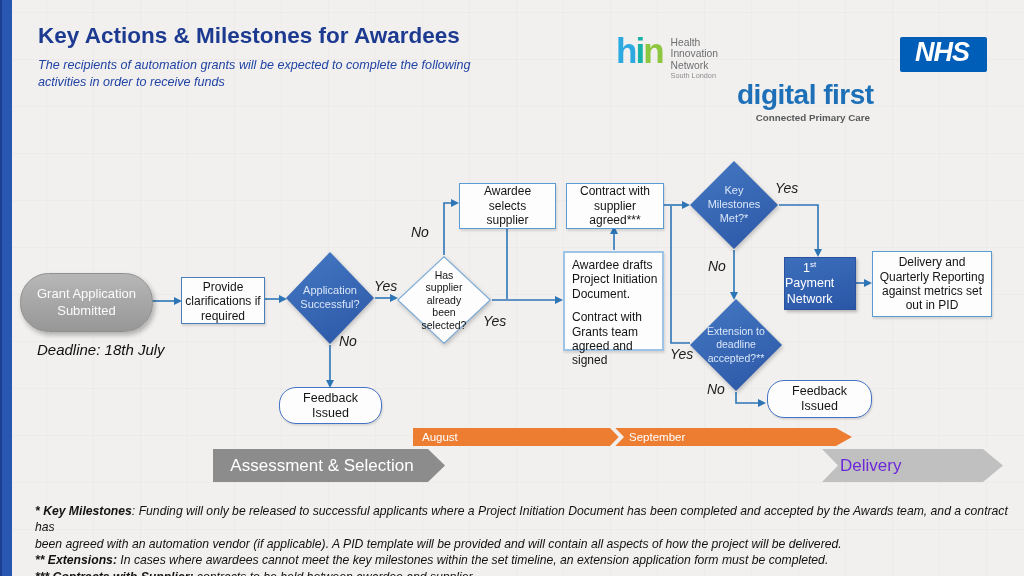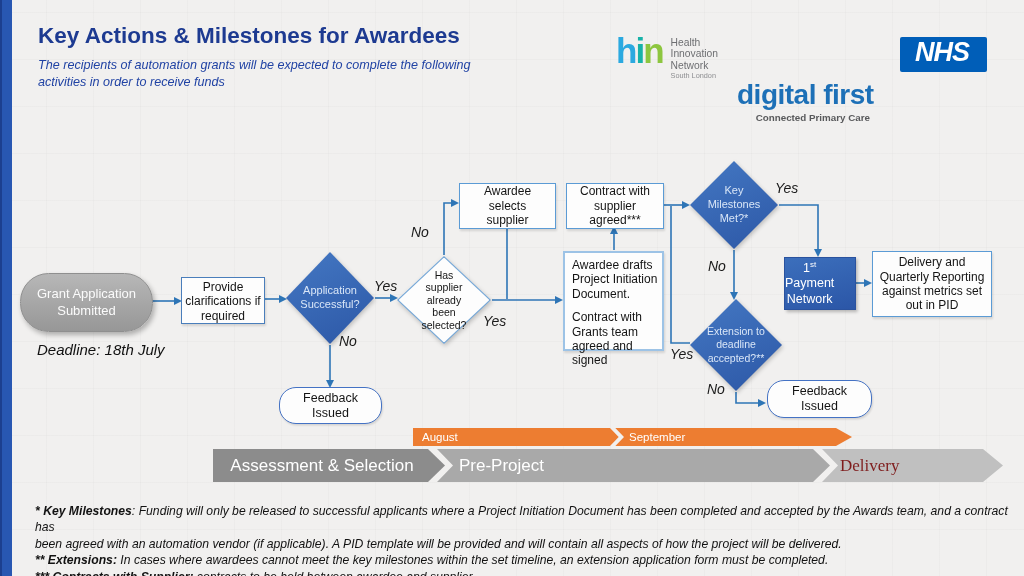--- a/index.html
+++ b/index.html
@@ -87,23 +87,23 @@
     clip-path:polygon(0 0,38% 0,100% 50%,38% 100%,0 100%,62% 50%);}
   .month-label{position:absolute;top:0;height:18px;line-height:18px;color:#FFF;font-size:11.5px;}
   #month-august{left:9px;} #month-september{left:216px;}
   .phase{position:absolute;top:449px;height:33px;color:#FFF;font-size:17px;display:flex;align-items:center;}
   #phase-1{left:213px;width:232px;background:#8C8C8C;
     clip-path:polygon(0 0,calc(100% - 17px) 0,100% 50%,calc(100% - 17px) 100%,0 100%);
     justify-content:center;padding-right:14px;box-sizing:border-box;}
   #phase-2{left:437px;width:393px;background:#A9A9A9;
     clip-path:polygon(0 0,calc(100% - 17px) 0,100% 50%,calc(100% - 17px) 100%,0 100%,16px 50%);
     padding-left:22px;box-sizing:border-box;}
-  #phase-3{left:822px;width:181px;background:#C0C0C0;color:#7f1d1d;
+  #phase-3{left:822px;width:181px;background:#C0C0C0;color:#6d28d9;
     clip-path:polygon(0 0,calc(100% - 20px) 0,100% 50%,calc(100% - 20px) 100%,0 100%,16px 50%);
-    padding-left:18px;box-sizing:border-box;font-family:Liberation Serif, serif;}
+    padding-left:18px;box-sizing:border-box;}
   
   #footnotes{left:35px;top:503px;width:978px;font-size:12.2px;font-style:italic;color:#121212;line-height:16.4px;}
   .fn-bold{font-weight:bold;}
   svg#edges{position:absolute;left:0;top:0;}
 </style>
 </head>
 <body>
 
 <div id="slide">
   <div id="accent-bar" class="abs"></div>
@@ -234,23 +234,20 @@
   <div class="edge-label" style="left:707px;top:381px">No</div>
 
   <div id="months-bar" class="abs">
     <div class="month-label" id="month-august">August</div>
     <div id="month-sep"></div>
     <div class="month-label" id="month-september">September</div>
   </div>
   <div id="phase-1" class="phase">
     <span>Assessment &amp; Selection</span>
   </div>
-  <div id="phase-2" class="phase">
-    <span>Pre-Project</span>
-  </div>
   <div id="phase-3" class="phase">
     <span>Delivery</span>
   </div>
 
   <div id="footnotes" class="abs">
     <div class="fn-line"><span class="fn-bold">* Key Milestones</span><span>: Funding will only be released to successful applicants where a Project Initiation Document has been completed and accepted by the Awards team, and a contract has</span></div>
     <div class="fn-line"><span class="fn-bold"></span><span>been agreed with an automation vendor (if applicable). A PID template will be provided and will contain all aspects of how the project will be delivered.</span></div>
     <div class="fn-line"><span class="fn-bold">** Extensions:</span><span> In cases where awardees cannot meet the key milestones within the set timeline, an extension application form must be completed.</span></div>
     <div class="fn-line"><span class="fn-bold">*** Contracts with Supplier:</span><span> contracts to be held between awardee and supplier.</span></div>
   </div>

